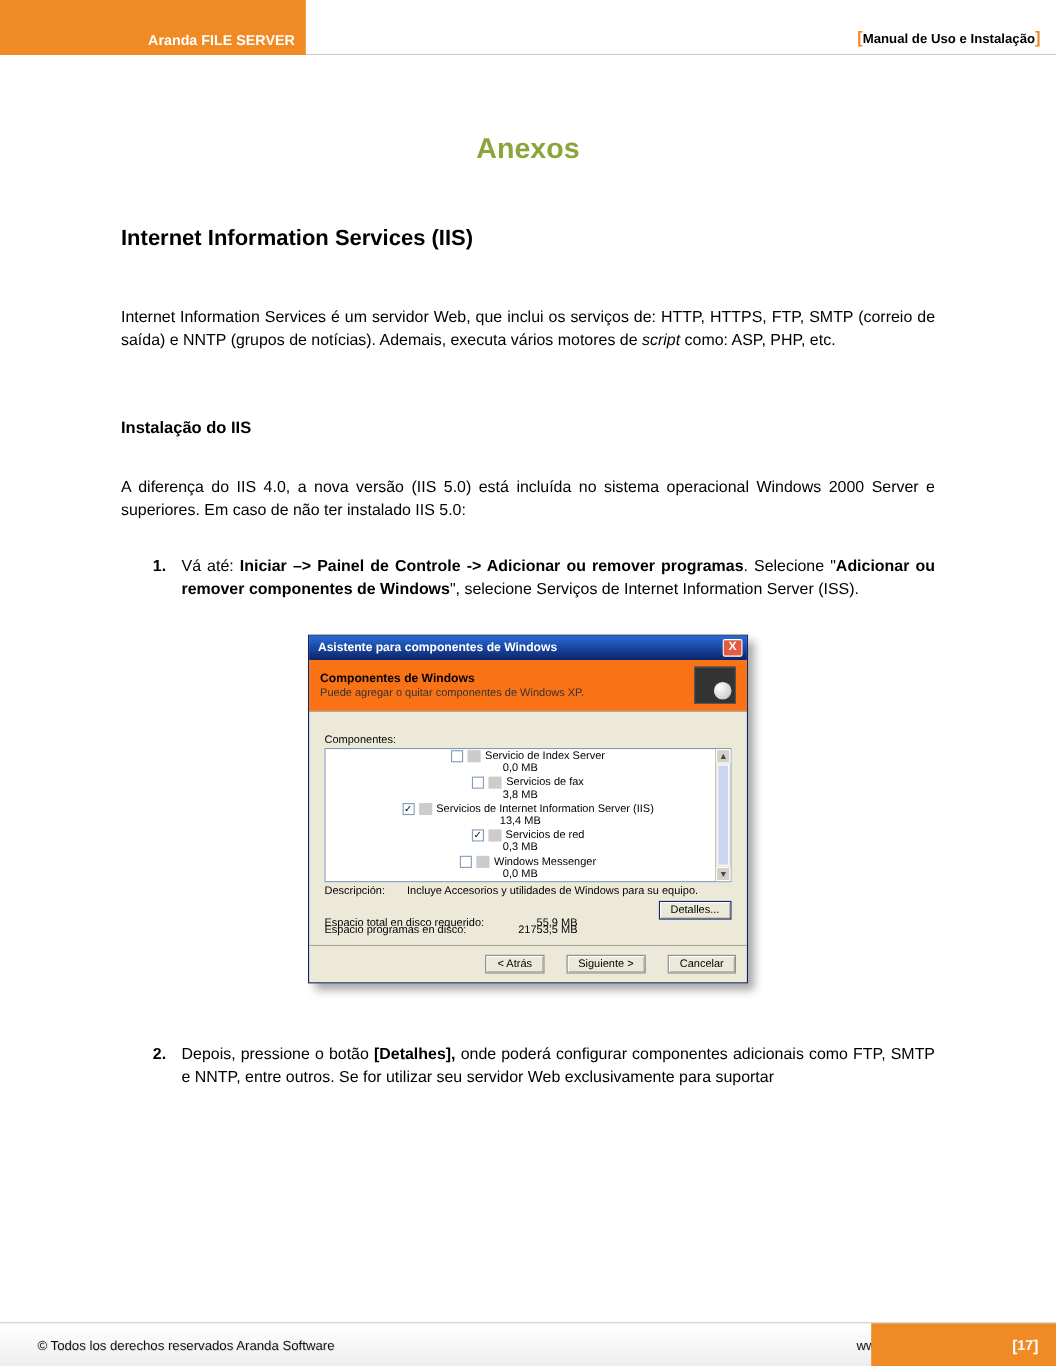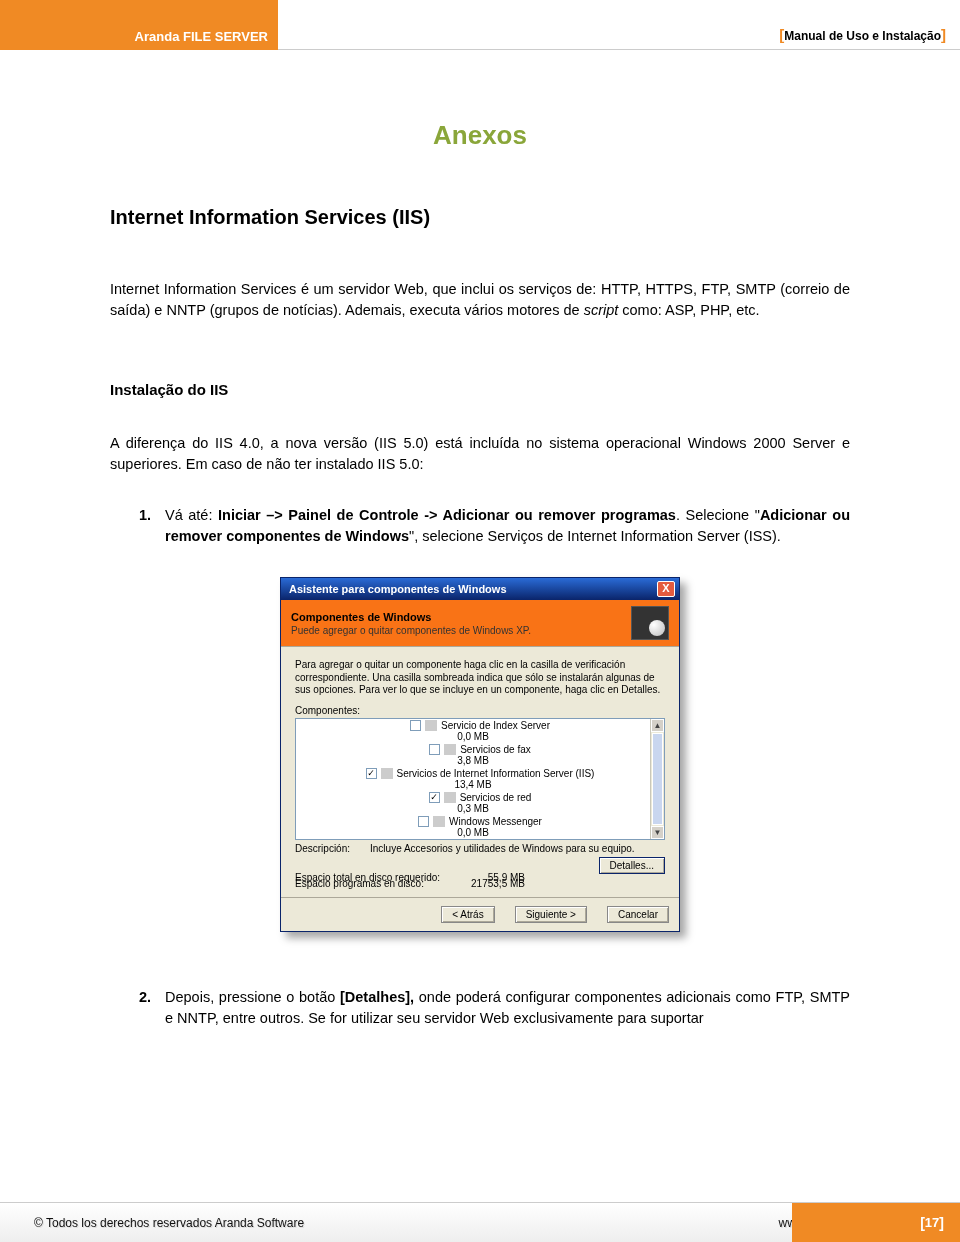--- a/index.html
+++ b/index.html
@@ -199,21 +199,20 @@
           <span class="close">X</span>
         </div>
         <div class="dlg-band">
           <div class="left">
             <div class="bt">Componentes de Windows</div>
             <div class="bs">Puede agregar o quitar componentes de Windows XP.</div>
           </div>
           <div class="icon"></div>
         </div>
         <div class="dlg-body">
-          <div class="intro">Para agregar o quitar un componente haga clic en la casilla de verificación correspondiente. Una casilla sombreada indica que sólo se instalarán algunas de sus opciones. Para ver lo que se incluye en un componente, haga clic en Detalles.</div>
           <div class="lbl">Componentes:</div>
 
           <div class="dlg-list">
             <div class="dlg-row">
               <span class="l">
                   <span class="chk"></span>
                   <span class="ico"></span>
                   <span>Servicio de Index Server</span>
                 </span>
               <span class="sz">0,0 MB</span>

